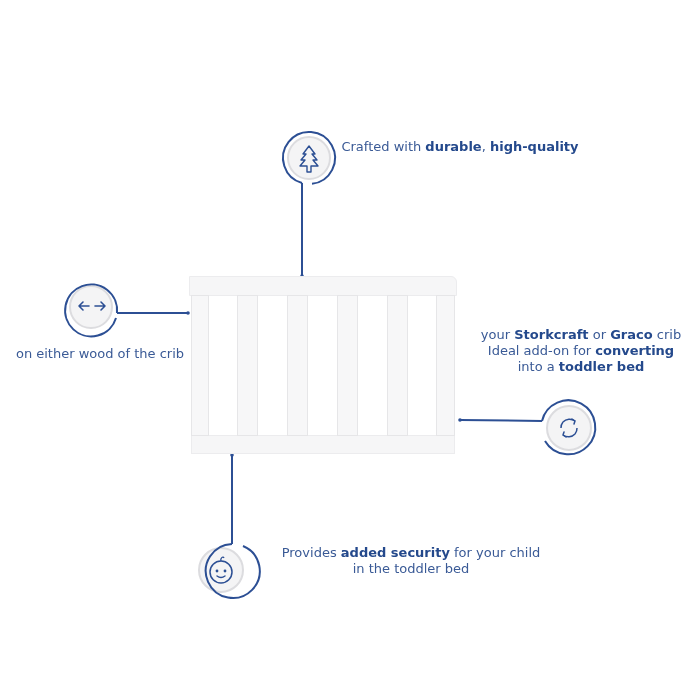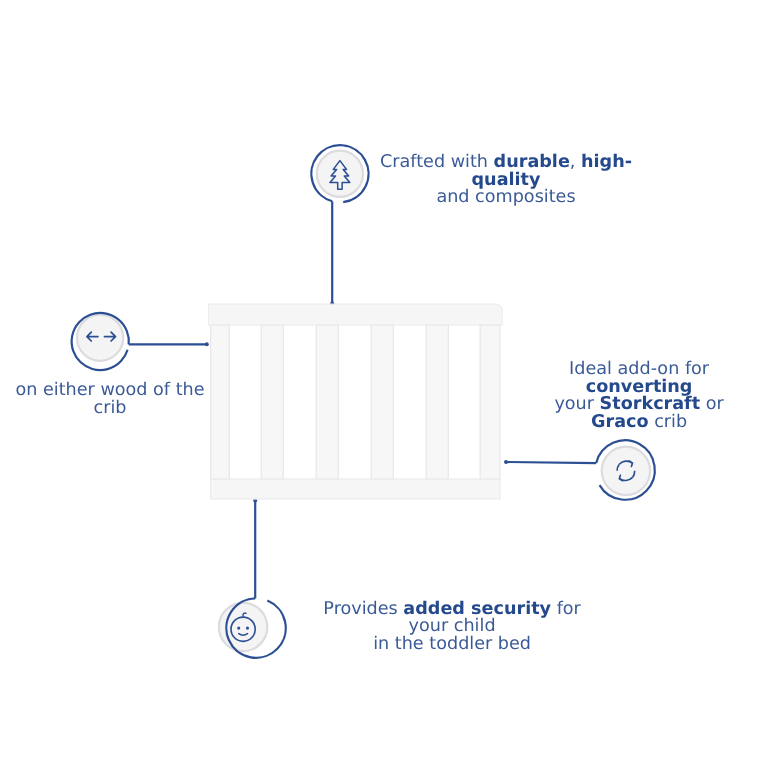--- a/index.html
+++ b/index.html
@@ -1,19 +1,19 @@
 <!DOCTYPE html>
 <html><head>
 <meta charset="utf-8">
 <style>
   html, body { margin:0; padding:0; }
   body { width:700px; height:700px; background:#ffffff; position:relative; overflow:hidden;
          font-family:"DejaVu Sans", sans-serif; color:#2f4f8f; }
   .lines { position:absolute; left:0; top:0; width:700px; height:700px; }
-  .text { position:absolute; text-align:center; font-size:16px; line-height:16px; color:#3a5a96; }
+  .text { position:absolute; text-align:center; font-size:13px; line-height:16px; color:#3a5a96; }
   .text b { font-weight:bold; color:#24498c; }
   .crib { position:absolute; left:189px; top:276px; width:268px; height:178px; }
   .rail { position:absolute; background:#f6f6f7; border:1px solid #ececee; box-sizing:border-box; }
   .slat { position:absolute; background:#f7f7f8; border:1px solid #e6e6e8; box-sizing:border-box; }
   .icon-wrap { position:absolute; }
 </style>
 </head>
 <body>
 
 <svg class="lines" viewBox="0 0 700 700">
@@ -81,28 +81,28 @@
   <div class="slat" style="left:48px;top:19px;width:21px;height:141px;"></div>
   <div class="slat" style="left:98px;top:19px;width:21px;height:141px;"></div>
   <div class="slat" style="left:148px;top:19px;width:21px;height:141px;"></div>
   <div class="slat" style="left:198px;top:19px;width:21px;height:141px;"></div>
 </div>
 
 <div class="text" style="left:340px;top:139px;width:240px;">
   <div>
     <span>Crafted with </span><b>durable</b><span>, </span><b>high-quality</b>
   </div>
-  <div>and composites</div>
 </div>
 
 <div class="text" style="left:10px;top:346px;width:180px;">
   <div>on either wood of the crib</div>
 </div>
 
 <div class="text" style="left:476px;top:327px;width:210px;">
+  <div><span>your </span><b>Storkcraft</b><span> or </span><b>Graco</b><span> crib</span></div>
   <div><span>Ideal add-on for </span><b>converting</b></div>
-  <div><span>your </span><b>Storkcraft</b><span> or </span><b>Graco</b><span> crib</span></div>
+  <div><span>into a </span><b>toddler bed</b></div>
 </div>
 
 <div class="text" style="left:281px;top:545px;width:260px;">
   <div><span>Provides </span><b>added security</b><span> for your child</span></div>
   <div>in the toddler bed</div>
 </div>
 
 </body></html>

